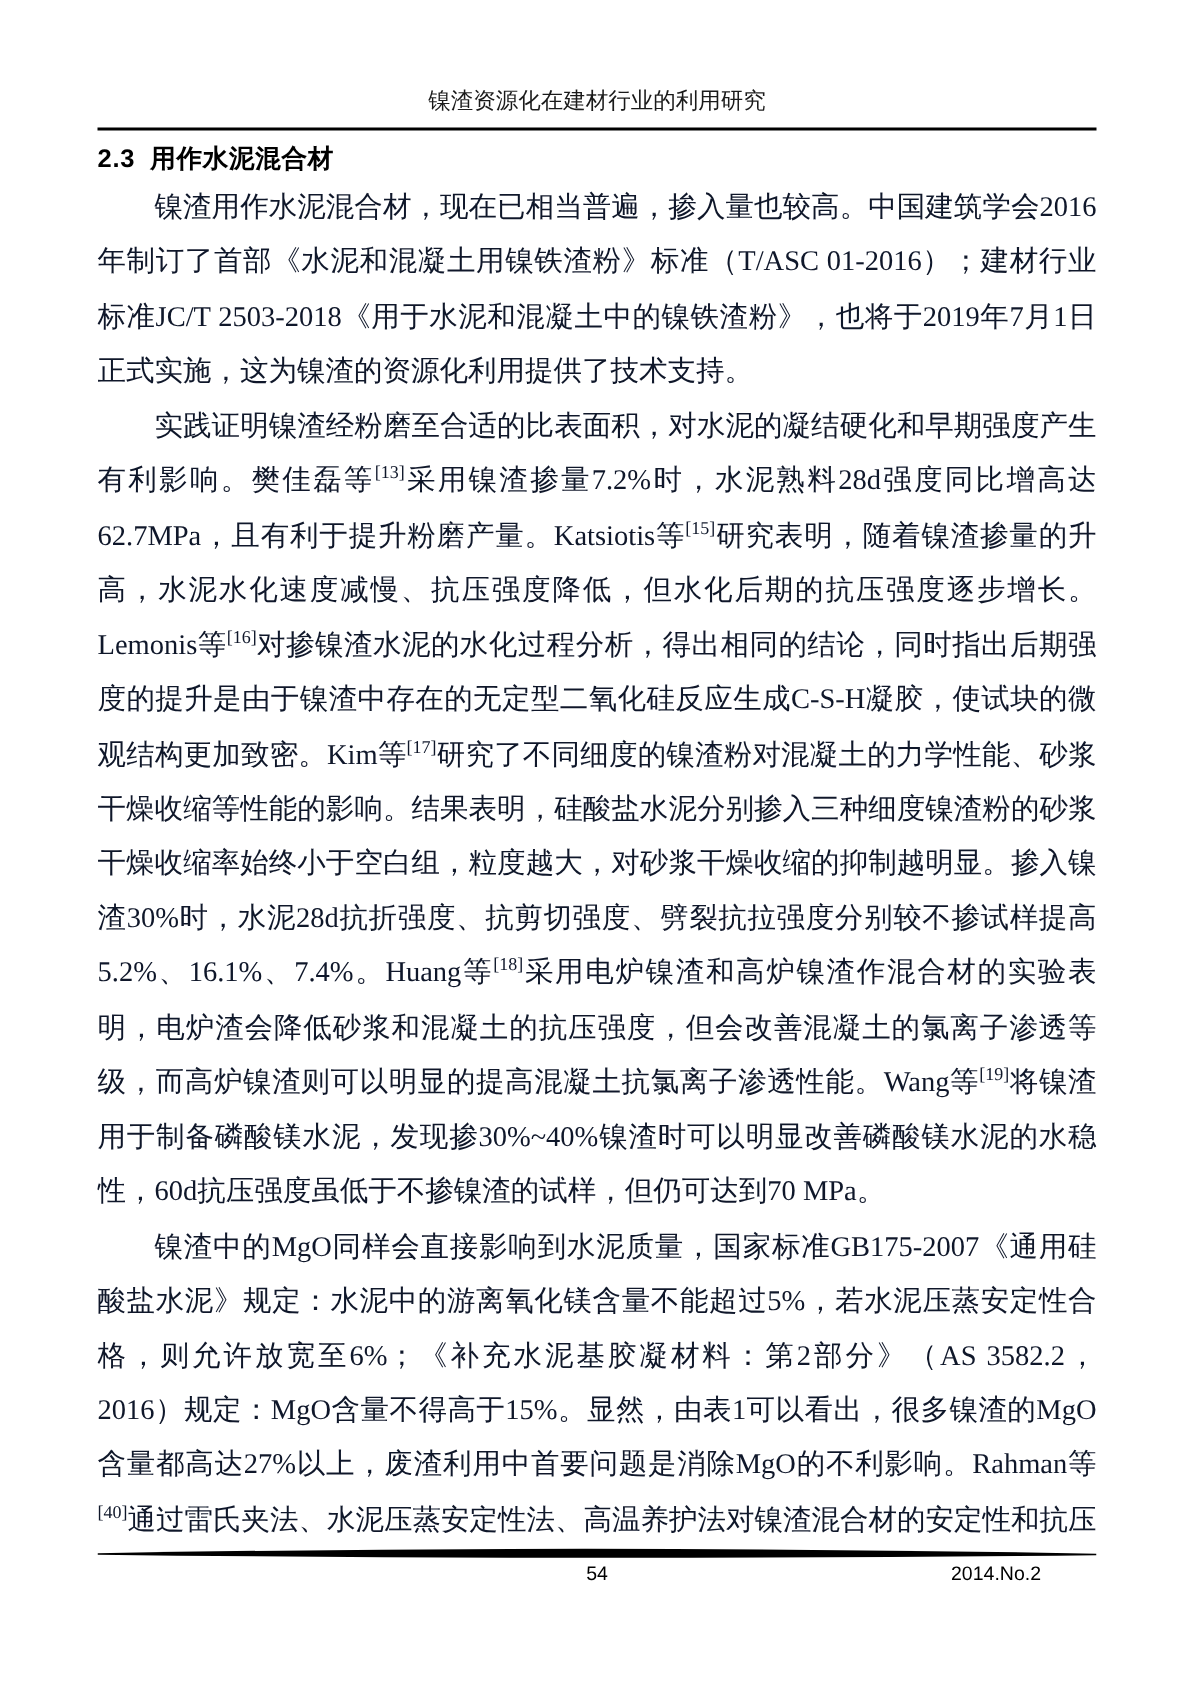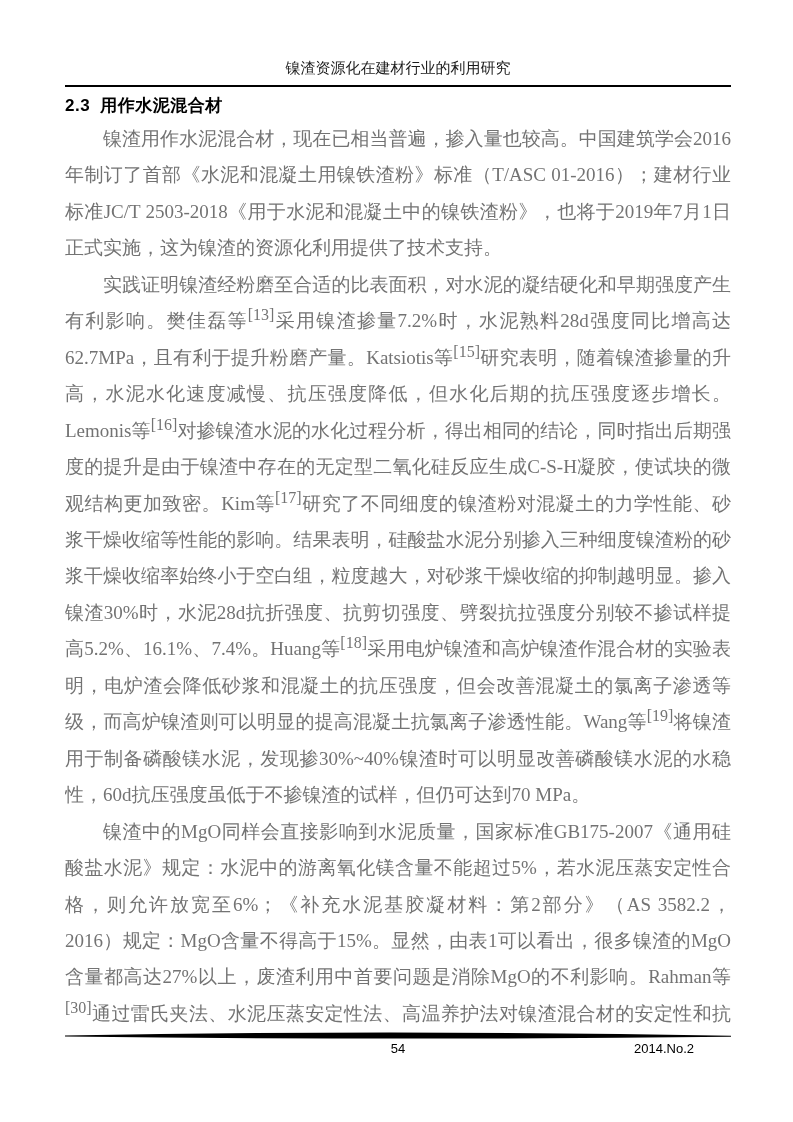--- a/index.html
+++ b/index.html
@@ -40,24 +40,24 @@
     position: absolute;
     left: 65px; top: 121px; width: 666px; height: 912px;
     overflow: hidden;
   }
   .body-paragraphs p {
     font-size: 19px;
     line-height: 36.45px;
     text-align: justify;
     text-justify: inter-ideograph;
     text-indent: 2em;
-    color: #737373;
+    color: #0f172a;
   }
   .body-paragraphs sup {
-    font-size: 16px;
+    font-size: 12px;
     line-height: 0;
     vertical-align: super;
     letter-spacing: 0;
   }
   .footer-rule {
     position: absolute;
     left: 65px; top: 1031px; width: 666px; height: 9px;
   }
   .footer-pageno {
     position: absolute;
@@ -85,21 +85,21 @@
   <div class="header-rule"></div>
 
   <div class="section-heading">
     <span class="sec-num">2.3</span><span>用作水泥混合材</span>
   </div>
 
   <div class="body-paragraphs">
 
   <p>镍渣用作水泥混合材，现在已相当普遍，掺入量也较高。中国建筑学会2016年制订了首部《水泥和混凝土用镍铁渣粉》标准（T/ASC 01-2016）；建材行业标准JC/T 2503-2018《用于水泥和混凝土中的镍铁渣粉》，也将于2019年7月1日正式实施，这为镍渣的资源化利用提供了技术支持。</p>
       <p>实践证明镍渣经粉磨至合适的比表面积，对水泥的凝结硬化和早期强度产生有利影响。樊佳磊等<sup>[13]</sup>采用镍渣掺量7.2%时，水泥熟料28d强度同比增高达62.7MPa，且有利于提升粉磨产量。Katsiotis等<sup>[15]</sup>研究表明，随着镍渣掺量的升高，水泥水化速度减慢、抗压强度降低，但水化后期的抗压强度逐步增长。Lemonis等<sup>[16]</sup>对掺镍渣水泥的水化过程分析，得出相同的结论，同时指出后期强度的提升是由于镍渣中存在的无定型二氧化硅反应生成C-S-H凝胶，使试块的微观结构更加致密。Kim等<sup>[17]</sup>研究了不同细度的镍渣粉对混凝土的力学性能、砂浆干燥收缩等性能的影响。结果表明，硅酸盐水泥分别掺入三种细度镍渣粉的砂浆干燥收缩率始终小于空白组，粒度越大，对砂浆干燥收缩的抑制越明显。掺入镍渣30%时，水泥28d抗折强度、抗剪切强度、劈裂抗拉强度分别较不掺试样提高5.2%、16.1%、7.4%。Huang等<sup>[18]</sup>采用电炉镍渣和高炉镍渣作混合材的实验表明，电炉渣会降低砂浆和混凝土的抗压强度，但会改善混凝土的氯离子渗透等级，而高炉镍渣则可以明显的提高混凝土抗氯离子渗透性能。Wang等<sup>[19]</sup>将镍渣用于制备磷酸镁水泥，发现掺30%~40%镍渣时可以明显改善磷酸镁水泥的水稳性，60d抗压强度虽低于不掺镍渣的试样，但仍可达到70 MPa。</p>
-      <p>镍渣中的MgO同样会直接影响到水泥质量，国家标准GB175-2007《通用硅酸盐水泥》规定：水泥中的游离氧化镁含量不能超过5%，若水泥压蒸安定性合格，则允许放宽至6%；《补充水泥基胶凝材料：第2部分》（AS 3582.2，2016）规定：MgO含量不得高于15%。显然，由表1可以看出，很多镍渣的MgO含量都高达27%以上，废渣利用中首要问题是消除MgO的不利影响。Rahman等<sup>[30]</sup>通过雷氏夹法、水泥压蒸安定性法、高温养护法对镍渣混合材的安定性和抗压强度研究得出，高</p>
+      <p>镍渣中的MgO同样会直接影响到水泥质量，国家标准GB175-2007《通用硅酸盐水泥》规定：水泥中的游离氧化镁含量不能超过5%，若水泥压蒸安定性合格，则允许放宽至6%；《补充水泥基胶凝材料：第2部分》（AS 3582.2，2016）规定：MgO含量不得高于15%。显然，由表1可以看出，很多镍渣的MgO含量都高达27%以上，废渣利用中首要问题是消除MgO的不利影响。Rahman等<sup>[40]</sup>通过雷氏夹法、水泥压蒸安定性法、高温养护法对镍渣混合材的安定性和抗压强度研究得出，高</p>
     </div>
 
   <svg class="footer-rule" viewBox="0 0 666 9" preserveAspectRatio="none">
     <path d="M0,4.5 Q333,-1.5 666,4.8 L666,5.8 Q333,9.5 0,5.5 Z" fill="#000000"></path>
   </svg>
 
   <div class="footer-pageno">54</div>
 
   <div class="footer-issue">2014.No.2</div>
 

